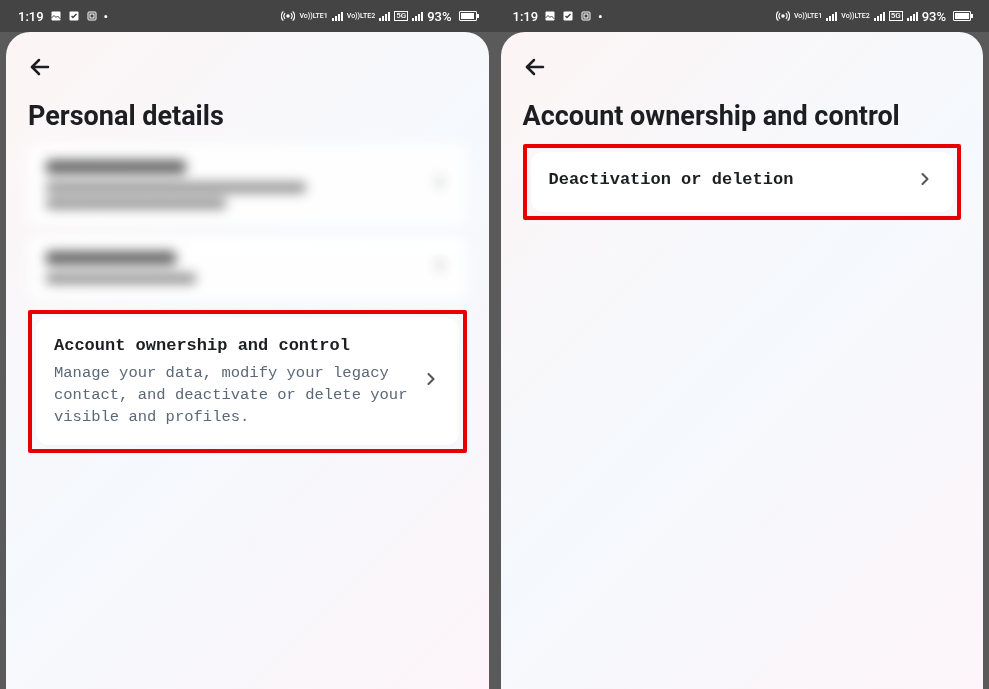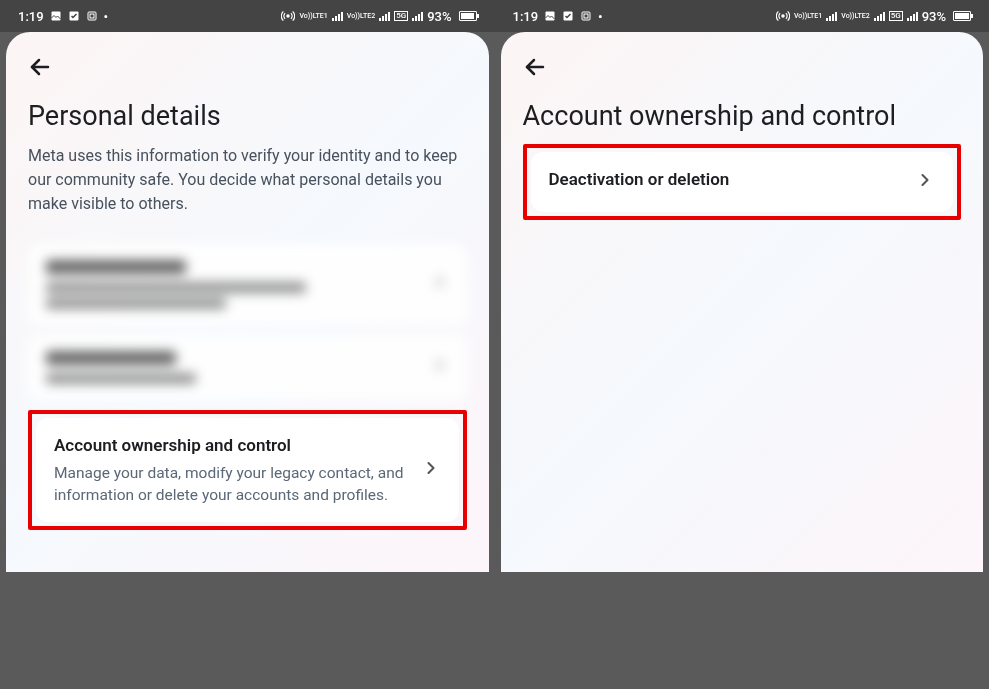--- a/index.html
+++ b/index.html
@@ -6,21 +6,21 @@
   body {
     font-family: -apple-system, BlinkMacSystemFont, 'Segoe UI', Roboto, Helvetica, Arial, sans-serif;
     background: #5a5a5a;
     width: 989px;
     height: 689px;
     overflow: hidden;
     display: flex;
   }
   .phone-panel {
     width: 494.5px;
-    height: 572px;
+    height: 689px;
     background: #5a5a5a;
     position: relative;
   }
   .status-bar {
     height: 32px;
     background: #444;
     color: #fff;
     display: flex;
     align-items: center;
     justify-content: space-between;
@@ -45,21 +45,21 @@
   .back-btn {
     width: 30px;
     height: 30px;
     display: flex;
     align-items: center;
     cursor: pointer;
     margin-bottom: 18px;
   }
   .page-title {
     font-size: 27px;
-    font-weight: 400;
+    font-weight: 700;
     color: #1c1e21;
     margin-bottom: 10px;
     line-height: 1.25;
   }
   .page-desc {
     font-size: 16px;
     color: #47525e;
     line-height: 1.5;
     margin-bottom: 28px;
   }
@@ -88,20 +88,21 @@
   }
   .chevron {
     flex-shrink: 0;
     color: #555;
   }
   .highlight-box {
     border: 4px solid #e80000;
     border-radius: 2px;
     padding: 4px;
     margin-bottom: 6px;
+    font-family: Liberation Mono, monospace;
   }
   .highlight-box .card { margin-bottom: 0; }
   .blurred-card {
     background: #fff;
     border-radius: 12px;
     padding: 16px 18px;
     margin-bottom: 10px;
     display: flex;
     align-items: center;
     justify-content: space-between;
@@ -191,21 +192,20 @@
 
   <div class="screen">
     <div class="back-btn">
       <svg width="24" height="24" viewBox="0 0 24 24" fill="none" stroke="#1c1e21" stroke-width="2.5" stroke-linecap="round" stroke-linejoin="round">
           <line x1="20" y1="12" x2="4" y2="12"></line>
           <polyline points="11 5 4 12 11 19"></polyline>
         </svg>
     </div>
 
     <h1 class="page-title">Personal details</h1>
-    <p class="page-desc">Meta uses this information to verify your identity and to keep our community safe. You decide what personal details you make visible to others.</p>
 
     <div class="blurred-card">
       <div class="card-text">
         <div class="blur-line-t"></div>
         <div class="blur-line-s"></div>
         <div class="blur-line-s2"></div>
       </div>
       <span class="blur-chev">
         <svg width="18" height="18" viewBox="0 0 24 24" fill="none" stroke="currentColor" stroke-width="2.5" stroke-linecap="round" stroke-linejoin="round">
             <polyline points="9 18 15 12 9 6"></polyline>
@@ -222,21 +222,21 @@
         <svg width="18" height="18" viewBox="0 0 24 24" fill="none" stroke="currentColor" stroke-width="2.5" stroke-linecap="round" stroke-linejoin="round">
             <polyline points="9 18 15 12 9 6"></polyline>
           </svg>
       </span>
     </div>
 
     <div class="highlight-box">
       <div class="card">
         <div class="card-text">
           <div class="card-title">Account ownership and control</div>
-          <div class="card-sub">Manage your data, modify your legacy contact, and information or delete your accounts and profiles.</div>
+          <div class="card-sub">Manage your data, modify your legacy contact, and deactivate or delete your visible and profiles.</div>
         </div>
         <span class="chevron">
           <svg width="20" height="20" viewBox="0 0 24 24" fill="none" stroke="currentColor" stroke-width="2.5" stroke-linecap="round" stroke-linejoin="round">
               <polyline points="9 18 15 12 9 6"></polyline>
             </svg>
         </span>
       </div>
     </div>
   </div>
 </div>

